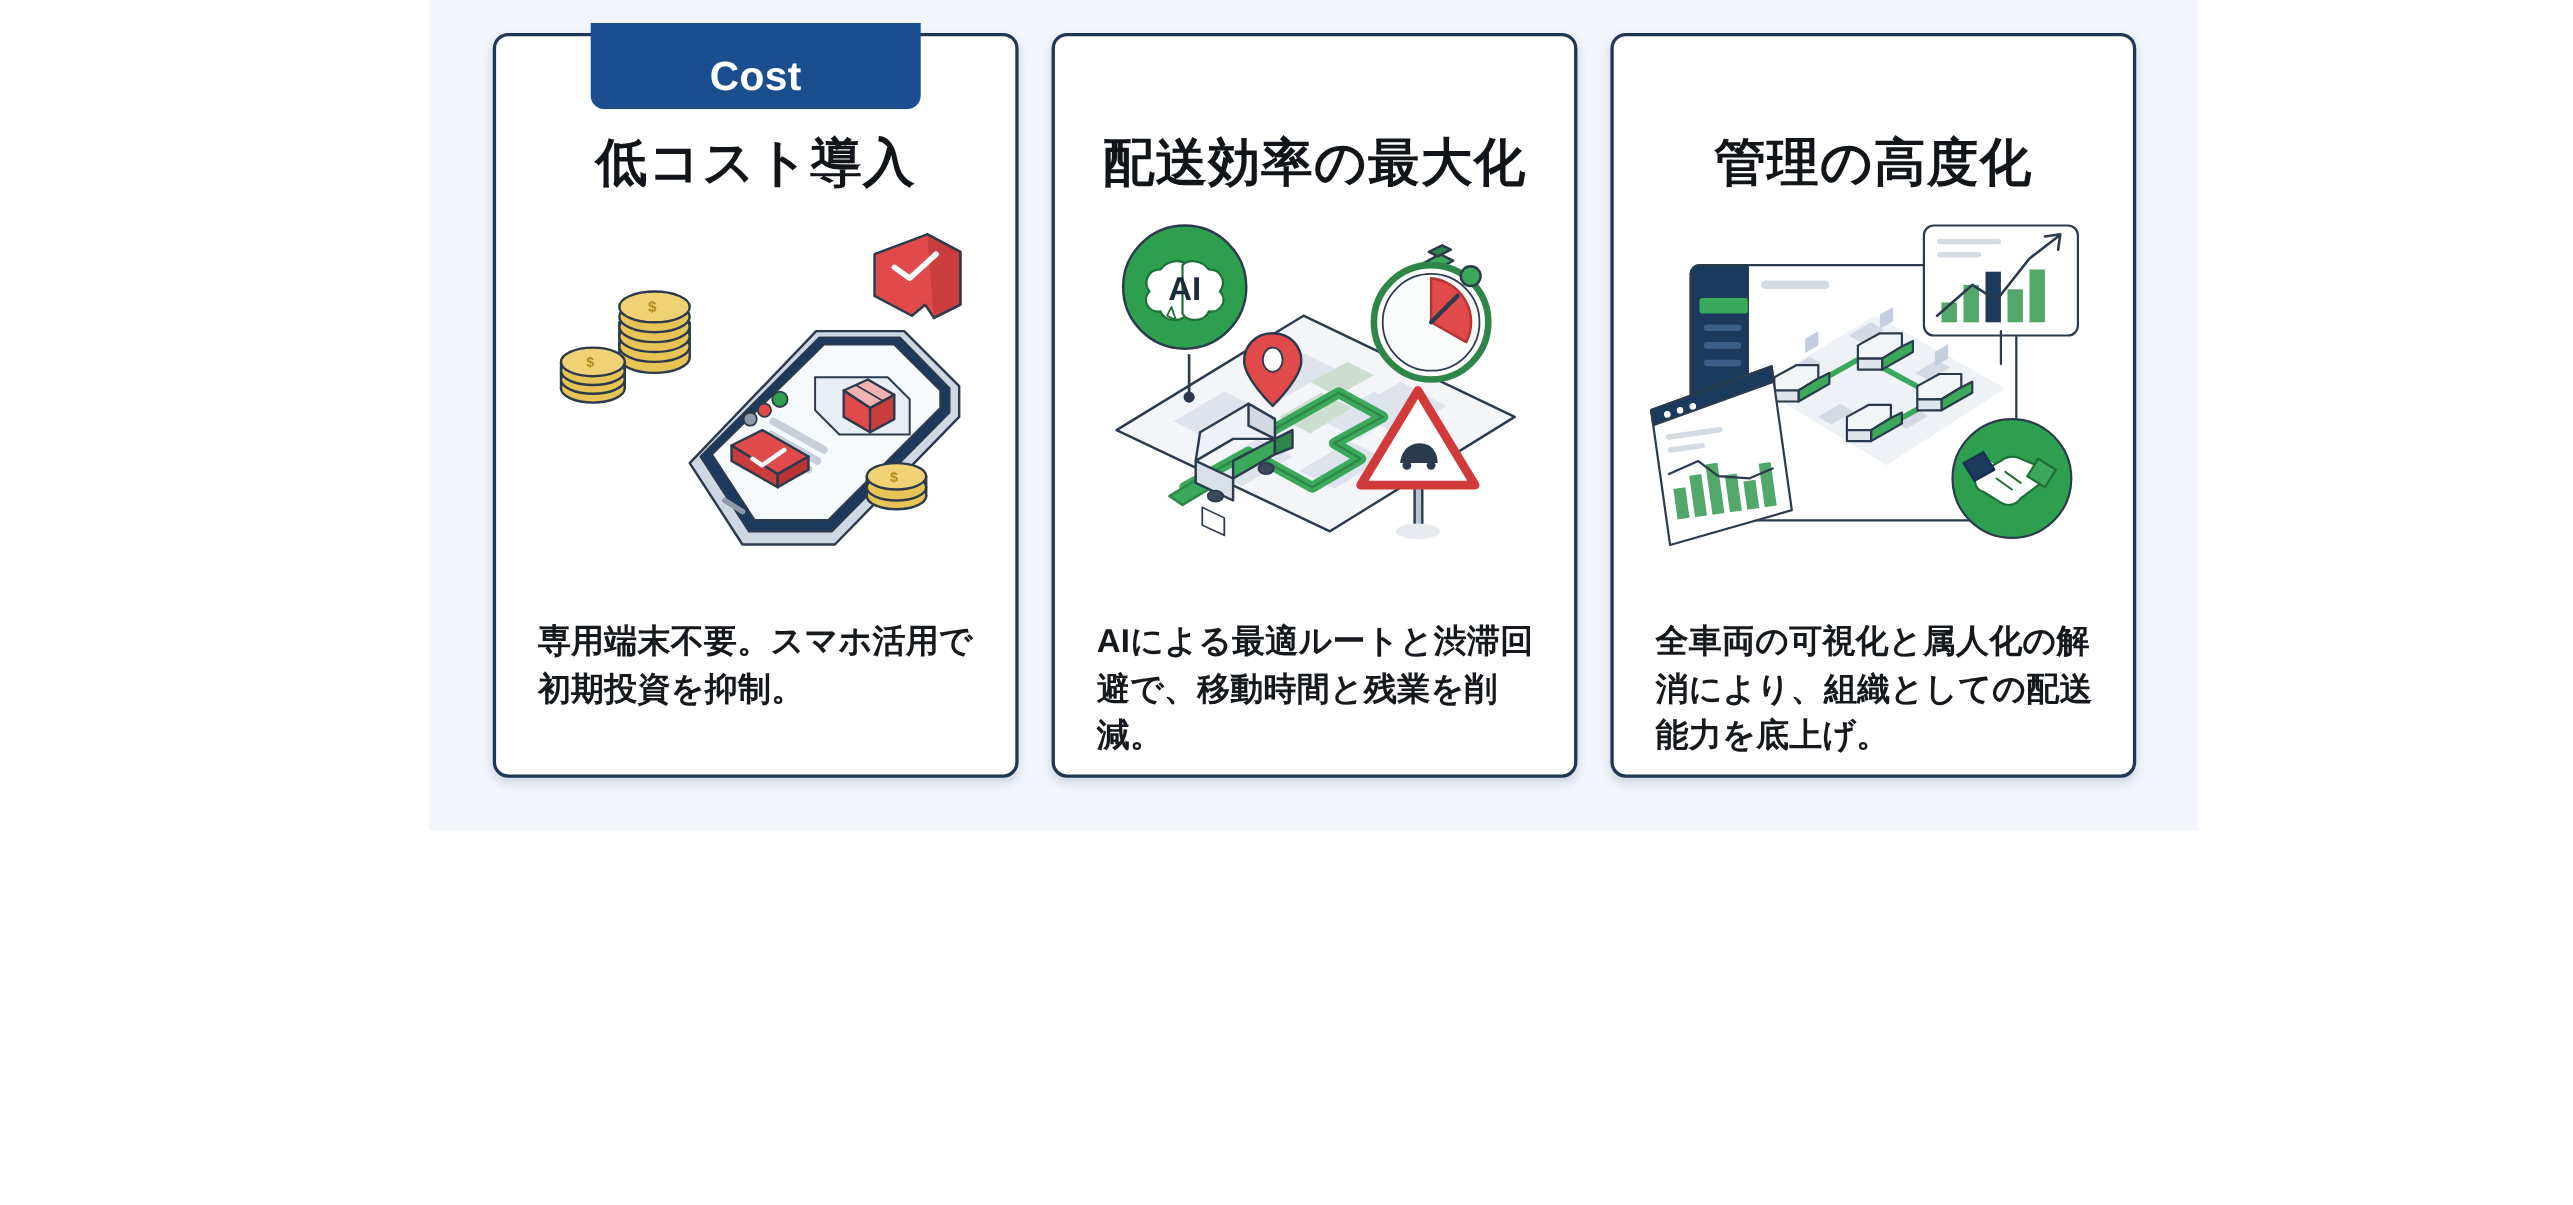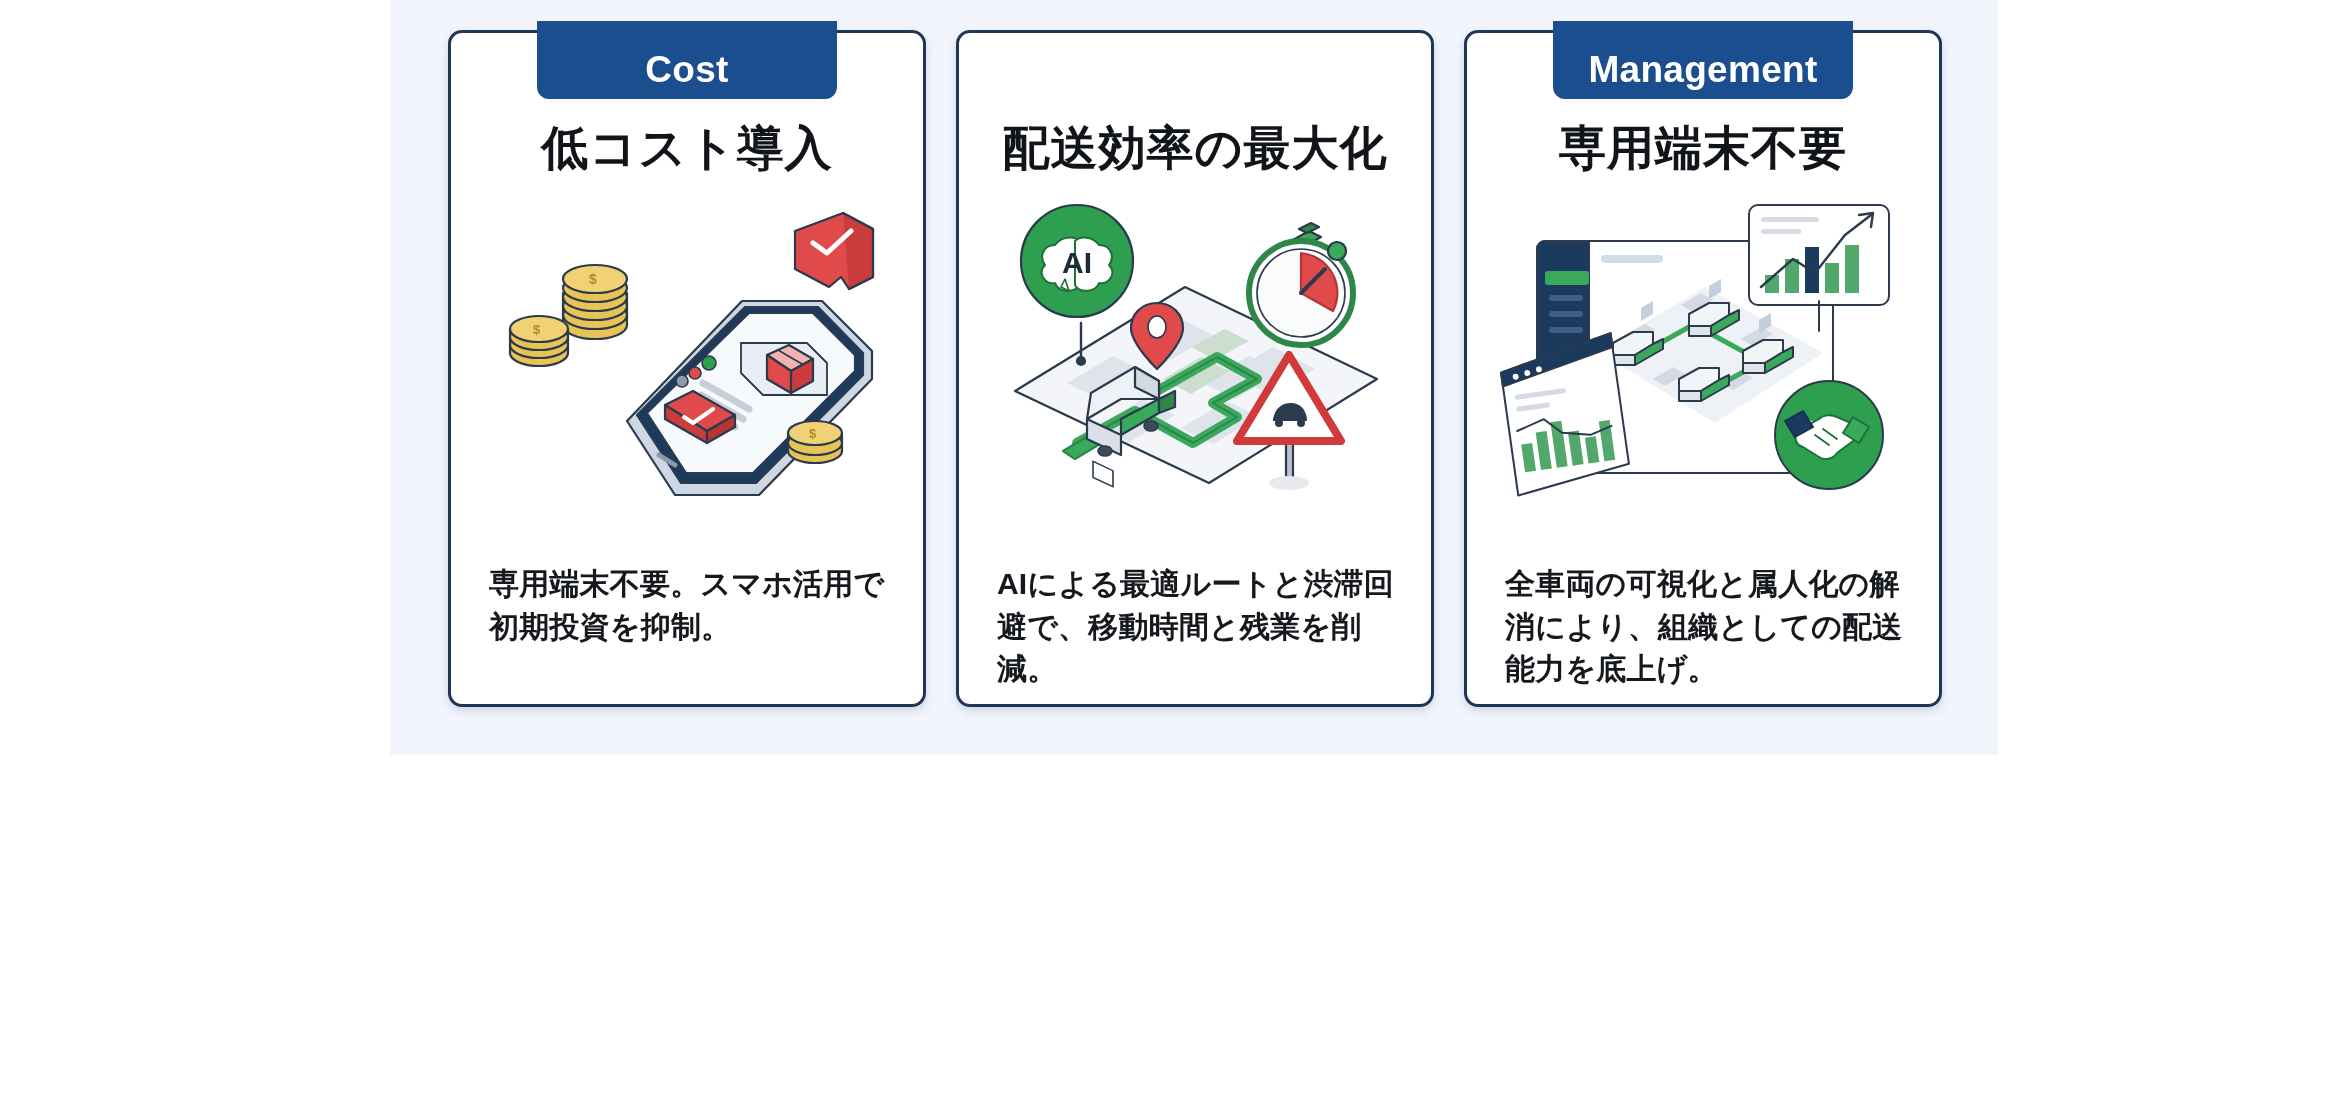--- a/index.html
+++ b/index.html
@@ -273,22 +273,21 @@
             <circle cx="316" cy="240" r="4" fill="#2b3a4d" stroke="none"></circle>
           </g>
         </g>
       </svg>
     </div>
 
     <div class="body-text">AIによる最適ルートと渋滞回避で、移動時間と残業を削減。</div>
   </div>
 
   <div class="card">
-    <div class="badge">Management</div>
-    <div class="heading">専用端末不要</div>
+    <div class="heading">管理の高度化</div>
 
     <div class="illus">
       <svg viewBox="0 0 420 330" xmlns="http://www.w3.org/2000/svg">
         <g stroke="#2b3a4d" stroke-width="2" stroke-linejoin="round" stroke-linecap="round">
 
           <g>
             <rect x="44" y="58" width="296" height="232" rx="8" fill="#ffffff"></rect>
             <path d="M44 66 a8 8 0 0 1 8 -8 h44 v232 h-44 a8 8 0 0 1 -8 -8 Z" fill="#1c3a5e"></path>
             <rect x="52" y="88" width="44" height="14" rx="3" fill="#3aa95c" stroke="none"></rect>
             <rect x="56" y="112" width="34" height="6" rx="3" fill="#3c5f8a" stroke="none"></rect>

